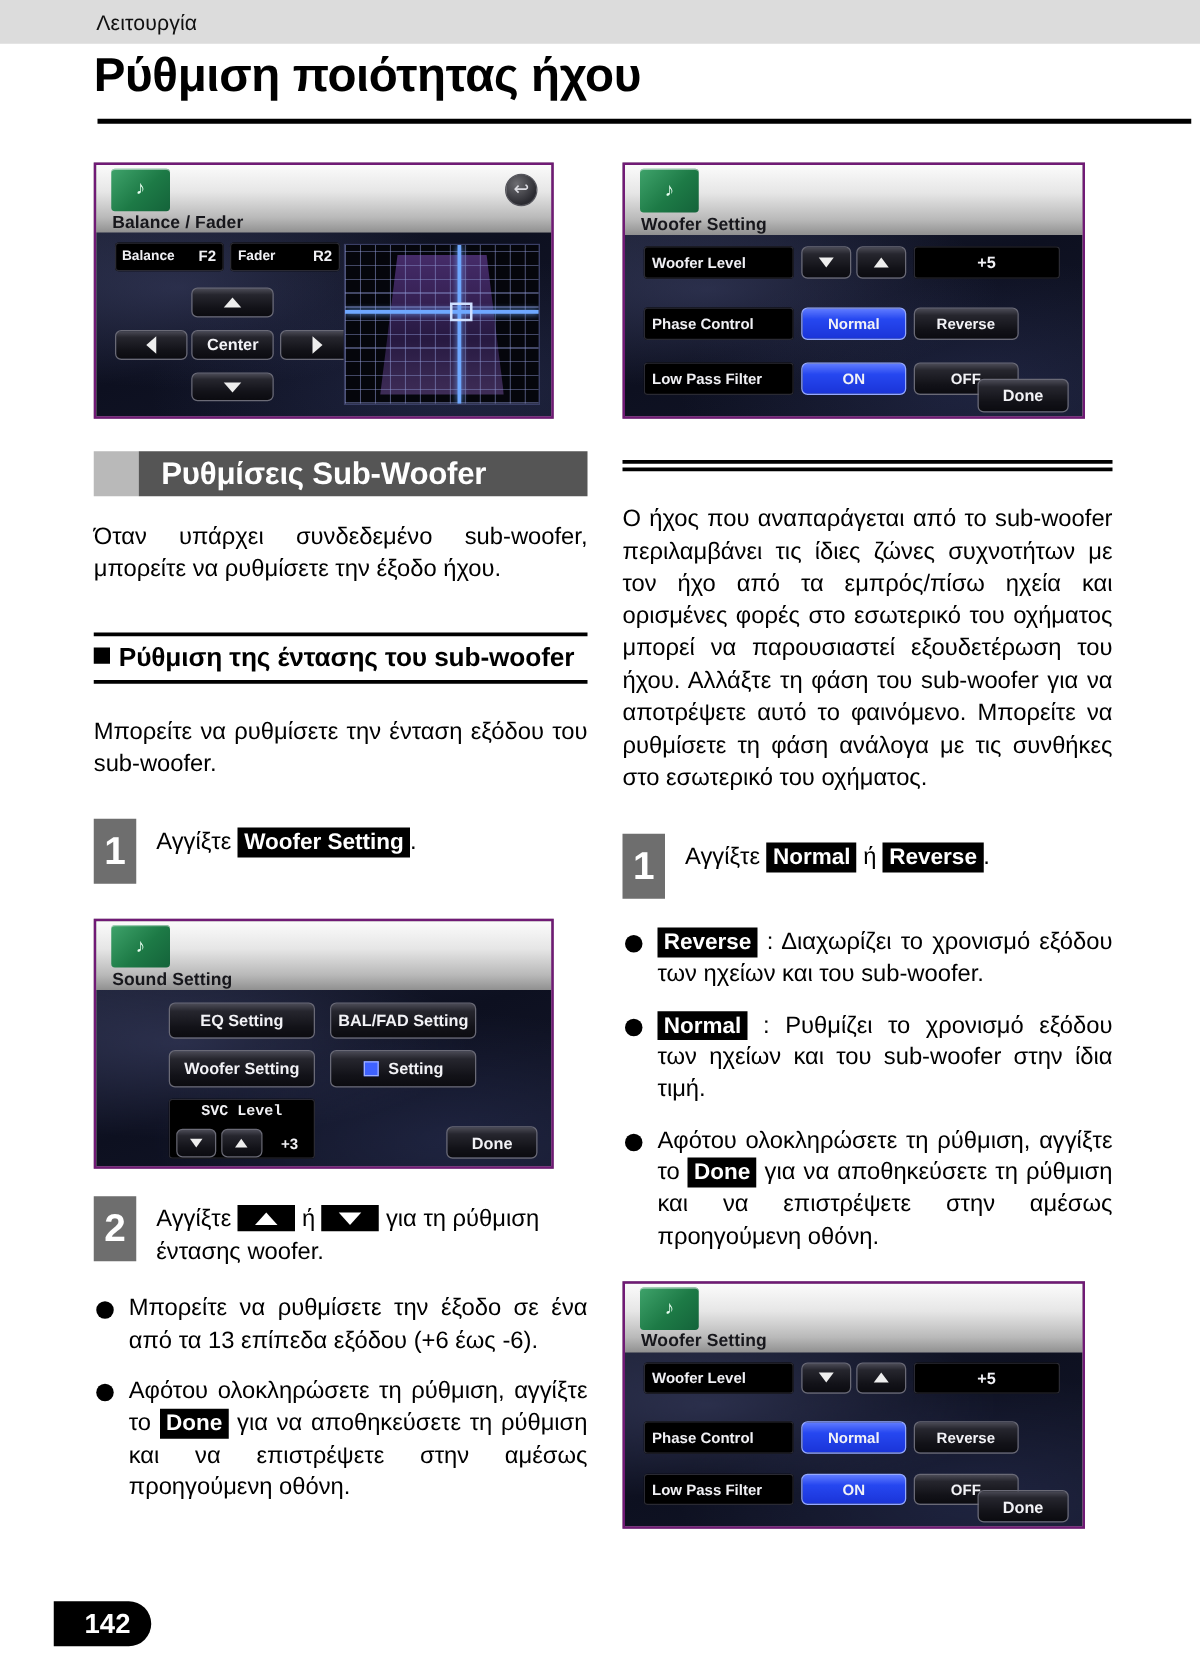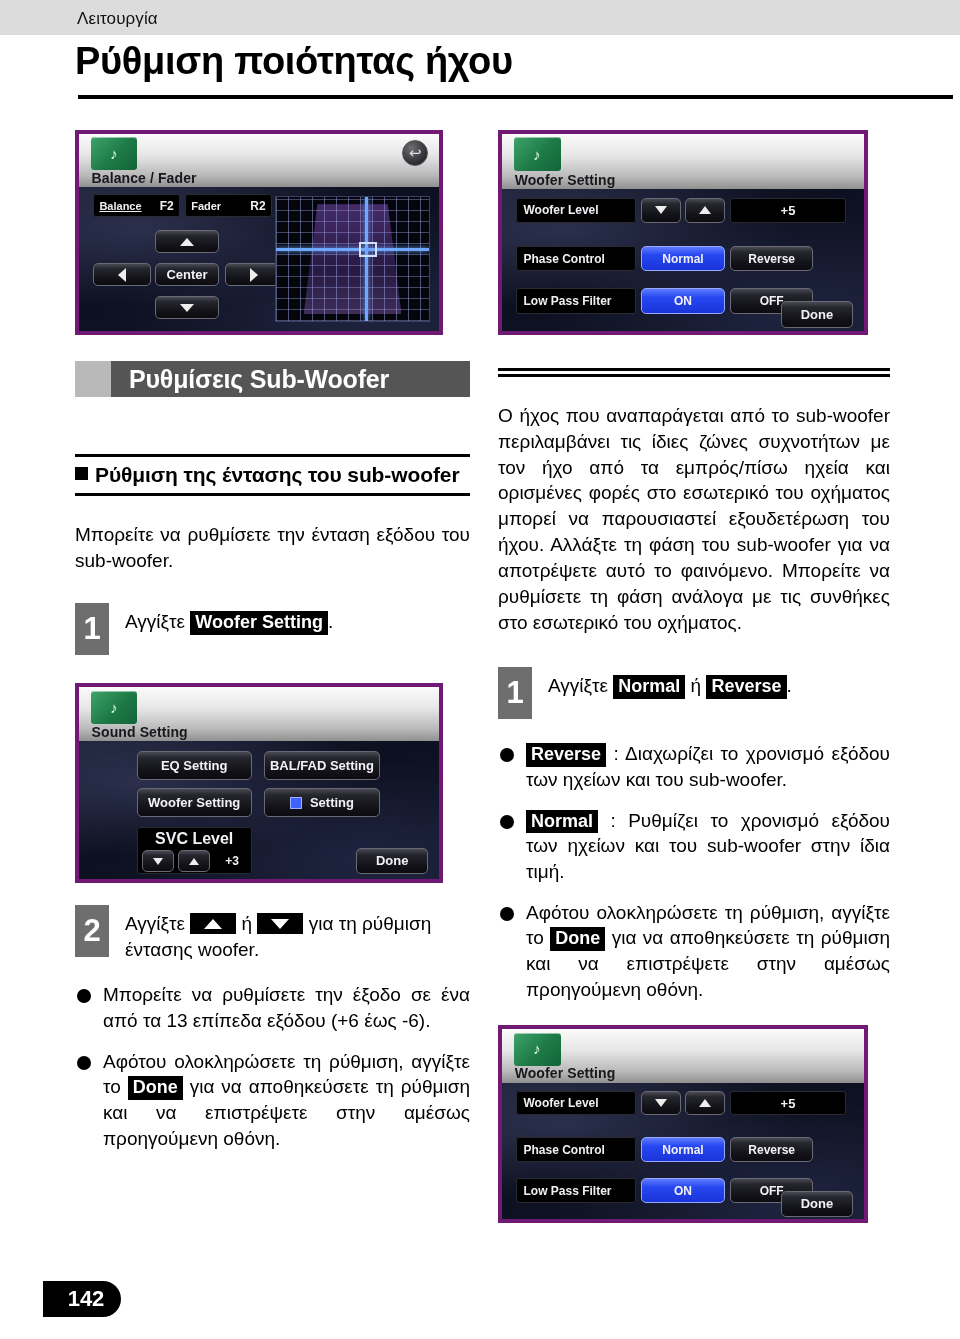--- a/index.html
+++ b/index.html
@@ -32,21 +32,21 @@
     background:#000;
   }
 
   
   .col-left{ position:absolute; left:75px; top:130px; width:395px; }
   .col-right{ position:absolute; left:498px; top:130px; width:392px; }
 
   
   .shot{
     position:relative;
-    border:4px solid #701a75;
+    border:2px solid #701a75;
     background:#a3a3a3;
     overflow:hidden;
     text-align:right;
   }
   .shot-headwrap{ height:27%; position:relative;
     background:linear-gradient(180deg,#fbfbfb 0%,#e6e6e6 40%,#b9b9b9 78%,#909090 100%); }
   .shot-icon{
     position:absolute; left:3.2%; top:6%;
     width:13%; height:62%;
     background:linear-gradient(135deg,#3fa36b 0%,#1d7a46 55%,#14633a 100%);
@@ -220,21 +220,21 @@
 
 <div class="col-left">
 
   <div class="shot" style="width:368px;height:205px;">
     <div class="shot-headwrap">
       <div class="shot-icon"></div>
       <div class="shot-title">Balance / Fader</div>
       <div class="shot-back"></div>
     </div>
     <div class="shot-body">
-      <div class="pill" style="left:4%;top:5%;width:24%;height:16%;font-size:11px;padding-left:6px;text-decoration:underline;">Balance</div>
+      <div class="pill" style="left:4%;top:5%;width:24%;height:16%;font-size:11px;padding-left:6px;">Balance</div>
       <div class="pill" style="left:4%;top:5%;width:24%;height:16%;font-size:12px;justify-content:flex-end;padding-right:6px;background:transparent;box-shadow:none;">F2</div>
       <div class="pill" style="left:29.5%;top:5%;width:24%;height:16%;font-size:11px;padding-left:6px;">Fader</div>
       <div class="pill" style="left:29.5%;top:5%;width:24%;height:16%;font-size:12px;justify-content:flex-end;padding-right:6px;background:transparent;box-shadow:none;">R2</div>
 
       <div class="btn3d" style="left:21%;top:30%;width:18%;height:16%;">
         <span style="border-left:7px solid transparent;border-right:7px solid transparent;border-bottom:8px solid #eee;"></span>
       </div>
       <div class="btn3d" style="left:4%;top:53%;width:16%;height:16%;">
         <span style="border-top:7px solid transparent;border-bottom:7px solid transparent;border-right:8px solid #eee;"></span>
       </div>
@@ -258,20 +258,21 @@
 
   <div style="height:26px;"></div>
   <div class="sec-bar">
     <div class="sq"></div>
     <div class="bar">
         <span>Ρυθμίσεις Sub-Woofer</span>
       </div>
   </div>
 
   <div class="gap-m"></div>
+  <p class="body">Όταν υπάρχει συνδεδεμένο sub-woofer, μπορείτε να ρυθμίσετε την έξοδο ήχου.</p>
 
   <div class="gap-l"></div>
 
   <div class="subhead">
     <div class="rule-top"></div>
     <h3><span class="sq-bullet"></span><span>Ρύθμιση της έντασης του sub-woofer</span></h3>
     <div class="rule-bot"></div>
   </div>
 
   <div class="gap-m"></div>
@@ -293,21 +294,21 @@
     </div>
     <div class="shot-body" style="top:28%;">
       <div class="btn3d" style="left:16%;top:7%;width:32%;height:21%;font-size:13px;">EQ Setting</div>
       <div class="btn3d" style="left:51.5%;top:7%;width:32%;height:21%;font-size:13px;">BAL/FAD Setting</div>
       <div class="btn3d" style="left:16%;top:34%;width:32%;height:21%;font-size:13px;">Woofer Setting</div>
       <div class="btn3d" style="left:51.5%;top:34%;width:32%;height:21%;font-size:13px;">
         <span style="width:12px;height:12px;background:#3f62ff;border:1px solid #9fb0ff;margin-right:8px;display:inline-block;"></span>
         <span>Setting</span>
       </div>
       <div class="pill" style="left:16%;top:62%;width:32%;height:34%;flex-direction:column;align-items:center;justify-content:flex-start;padding-top:3px;">
-        <span style="font-size:16px;">SVC Level</span>
+        <span style="font-size:12px;font-family:Liberation Mono, monospace;">SVC Level</span>
       </div>
       <div class="btn3d" style="left:17.5%;top:79%;width:9%;height:16%;">
         <span style="border-left:5px solid transparent;border-right:5px solid transparent;border-top:7px solid #eee;"></span>
       </div>
       <div class="btn3d" style="left:27.5%;top:79%;width:9%;height:16%;">
         <span style="border-left:5px solid transparent;border-right:5px solid transparent;border-bottom:7px solid #eee;"></span>
       </div>
       <div class="pill" style="left:38%;top:79%;width:9%;height:16%;background:transparent;box-shadow:none;justify-content:center;font-size:12px;">+3</div>
       <div class="btn3d" style="right:3%;bottom:4%;width:20%;height:19%;font-size:13px;">Done</div>
     </div>

